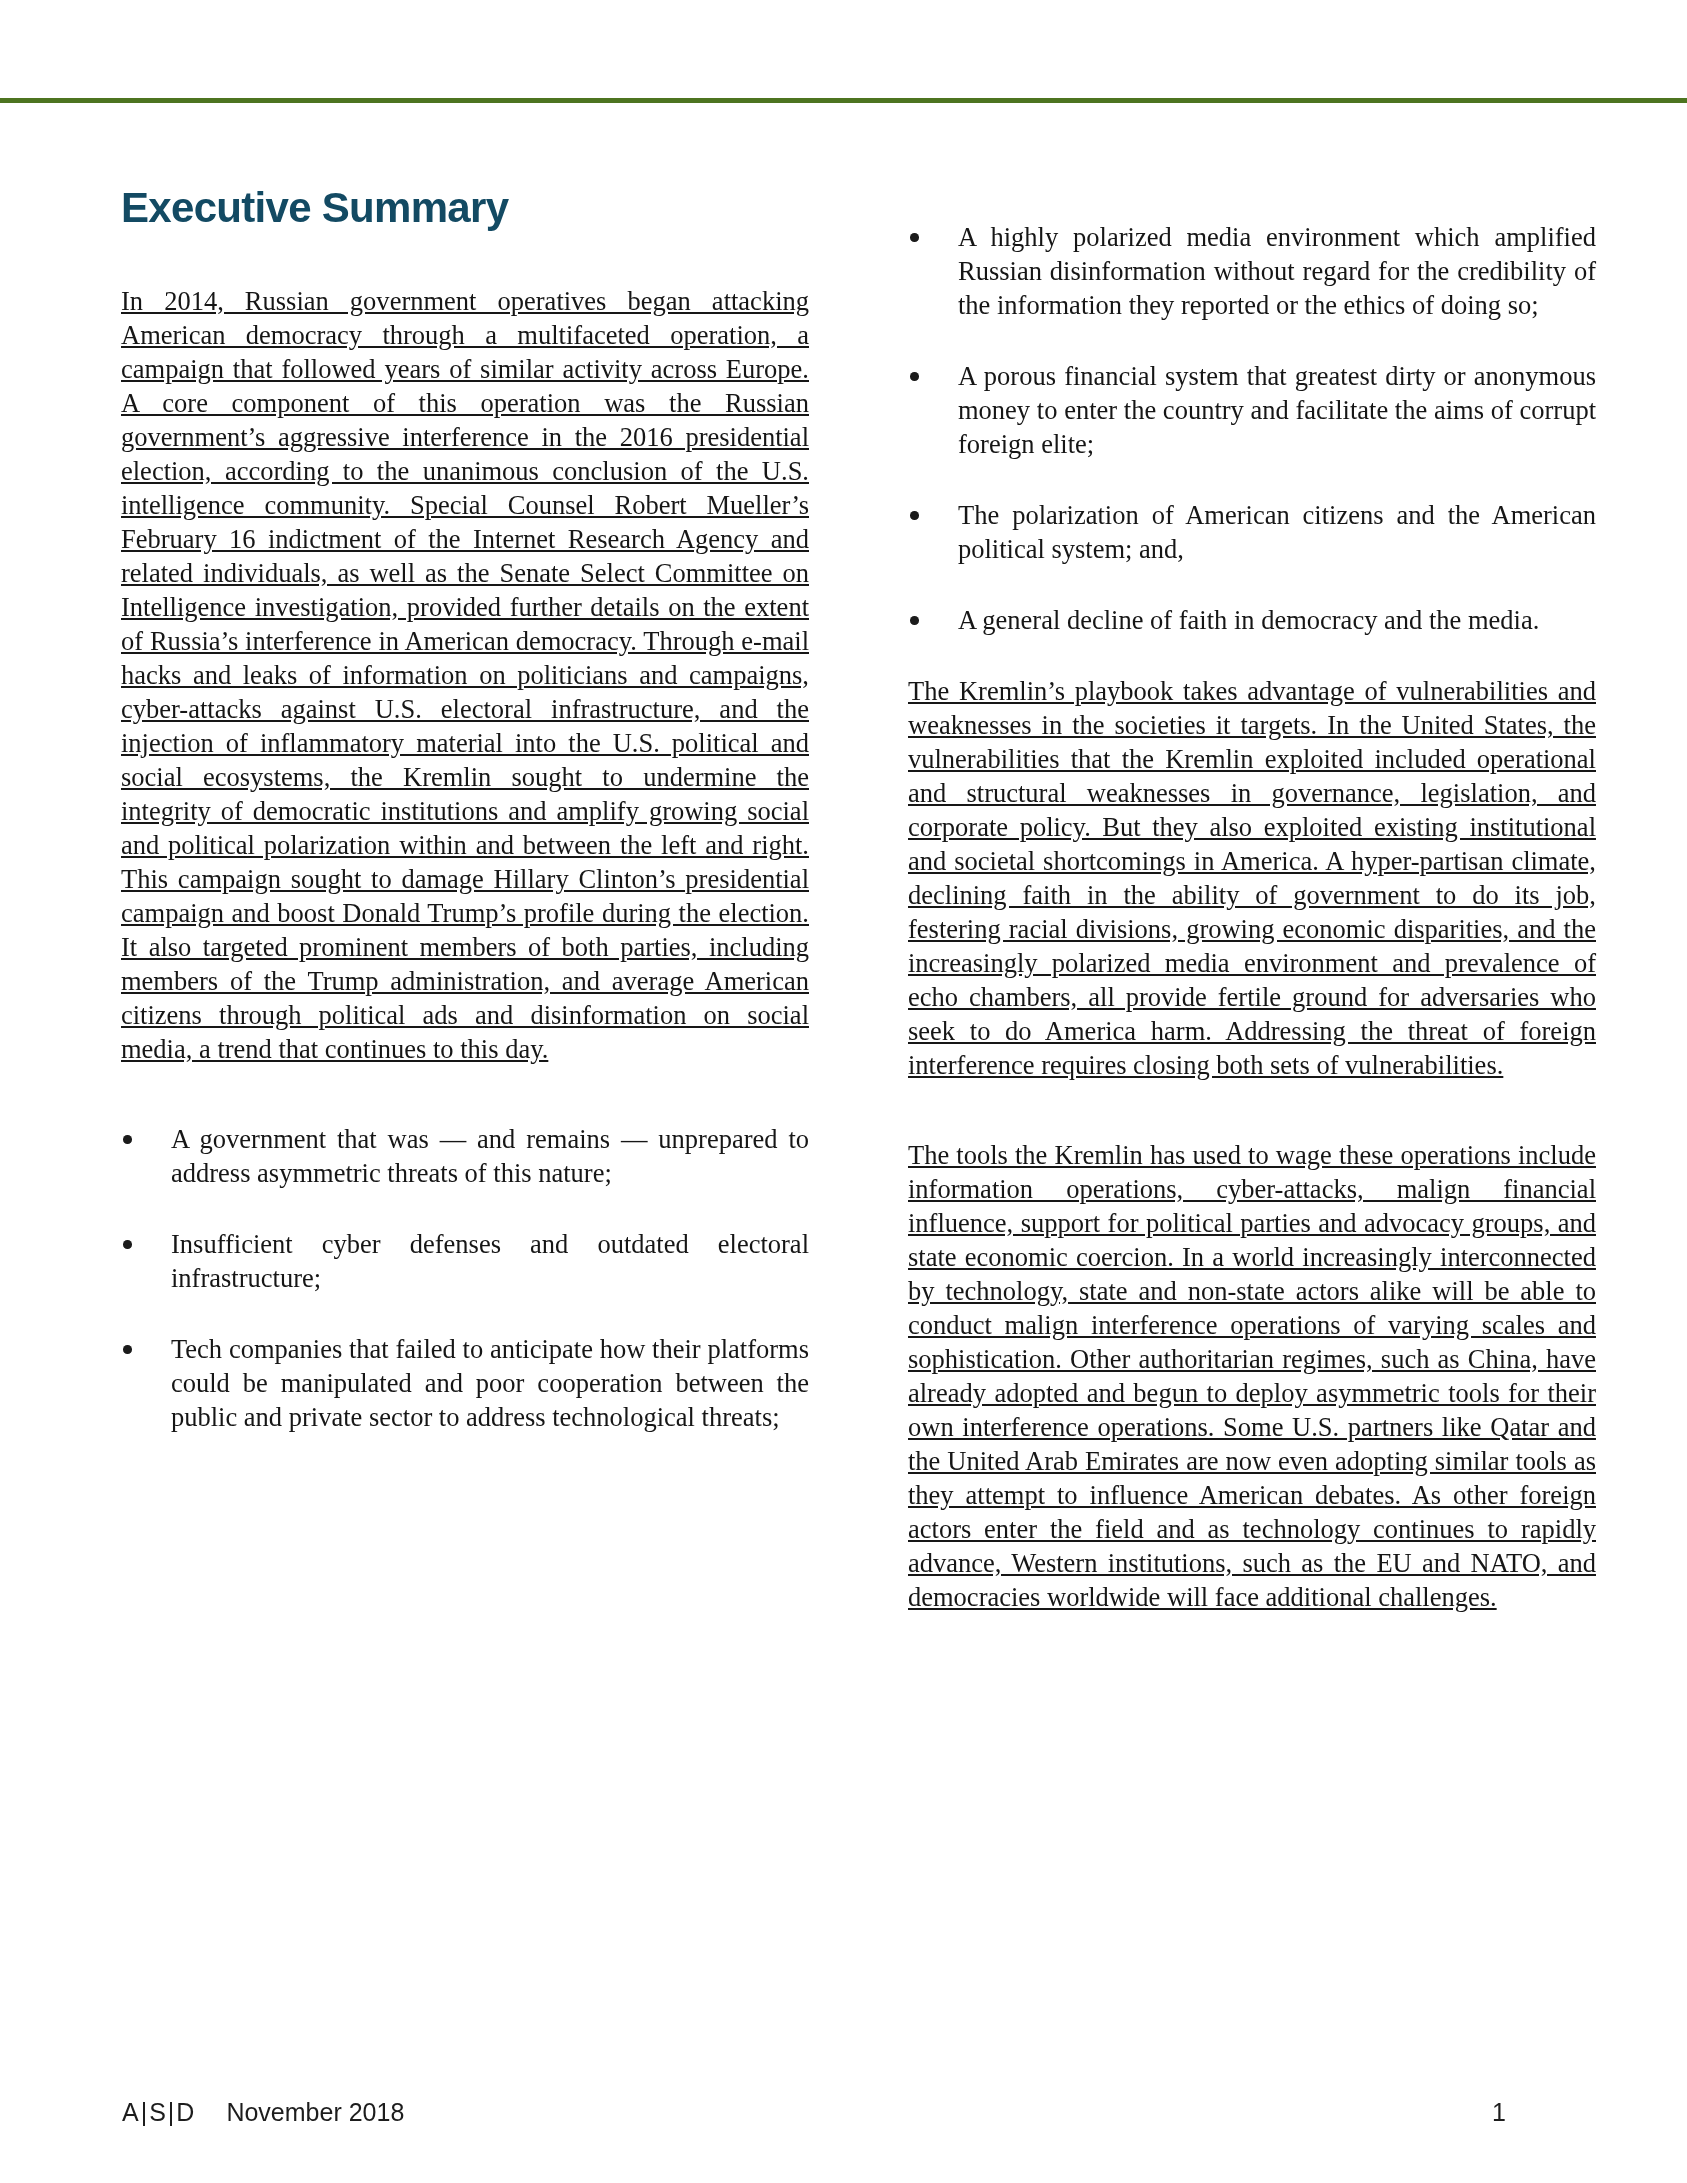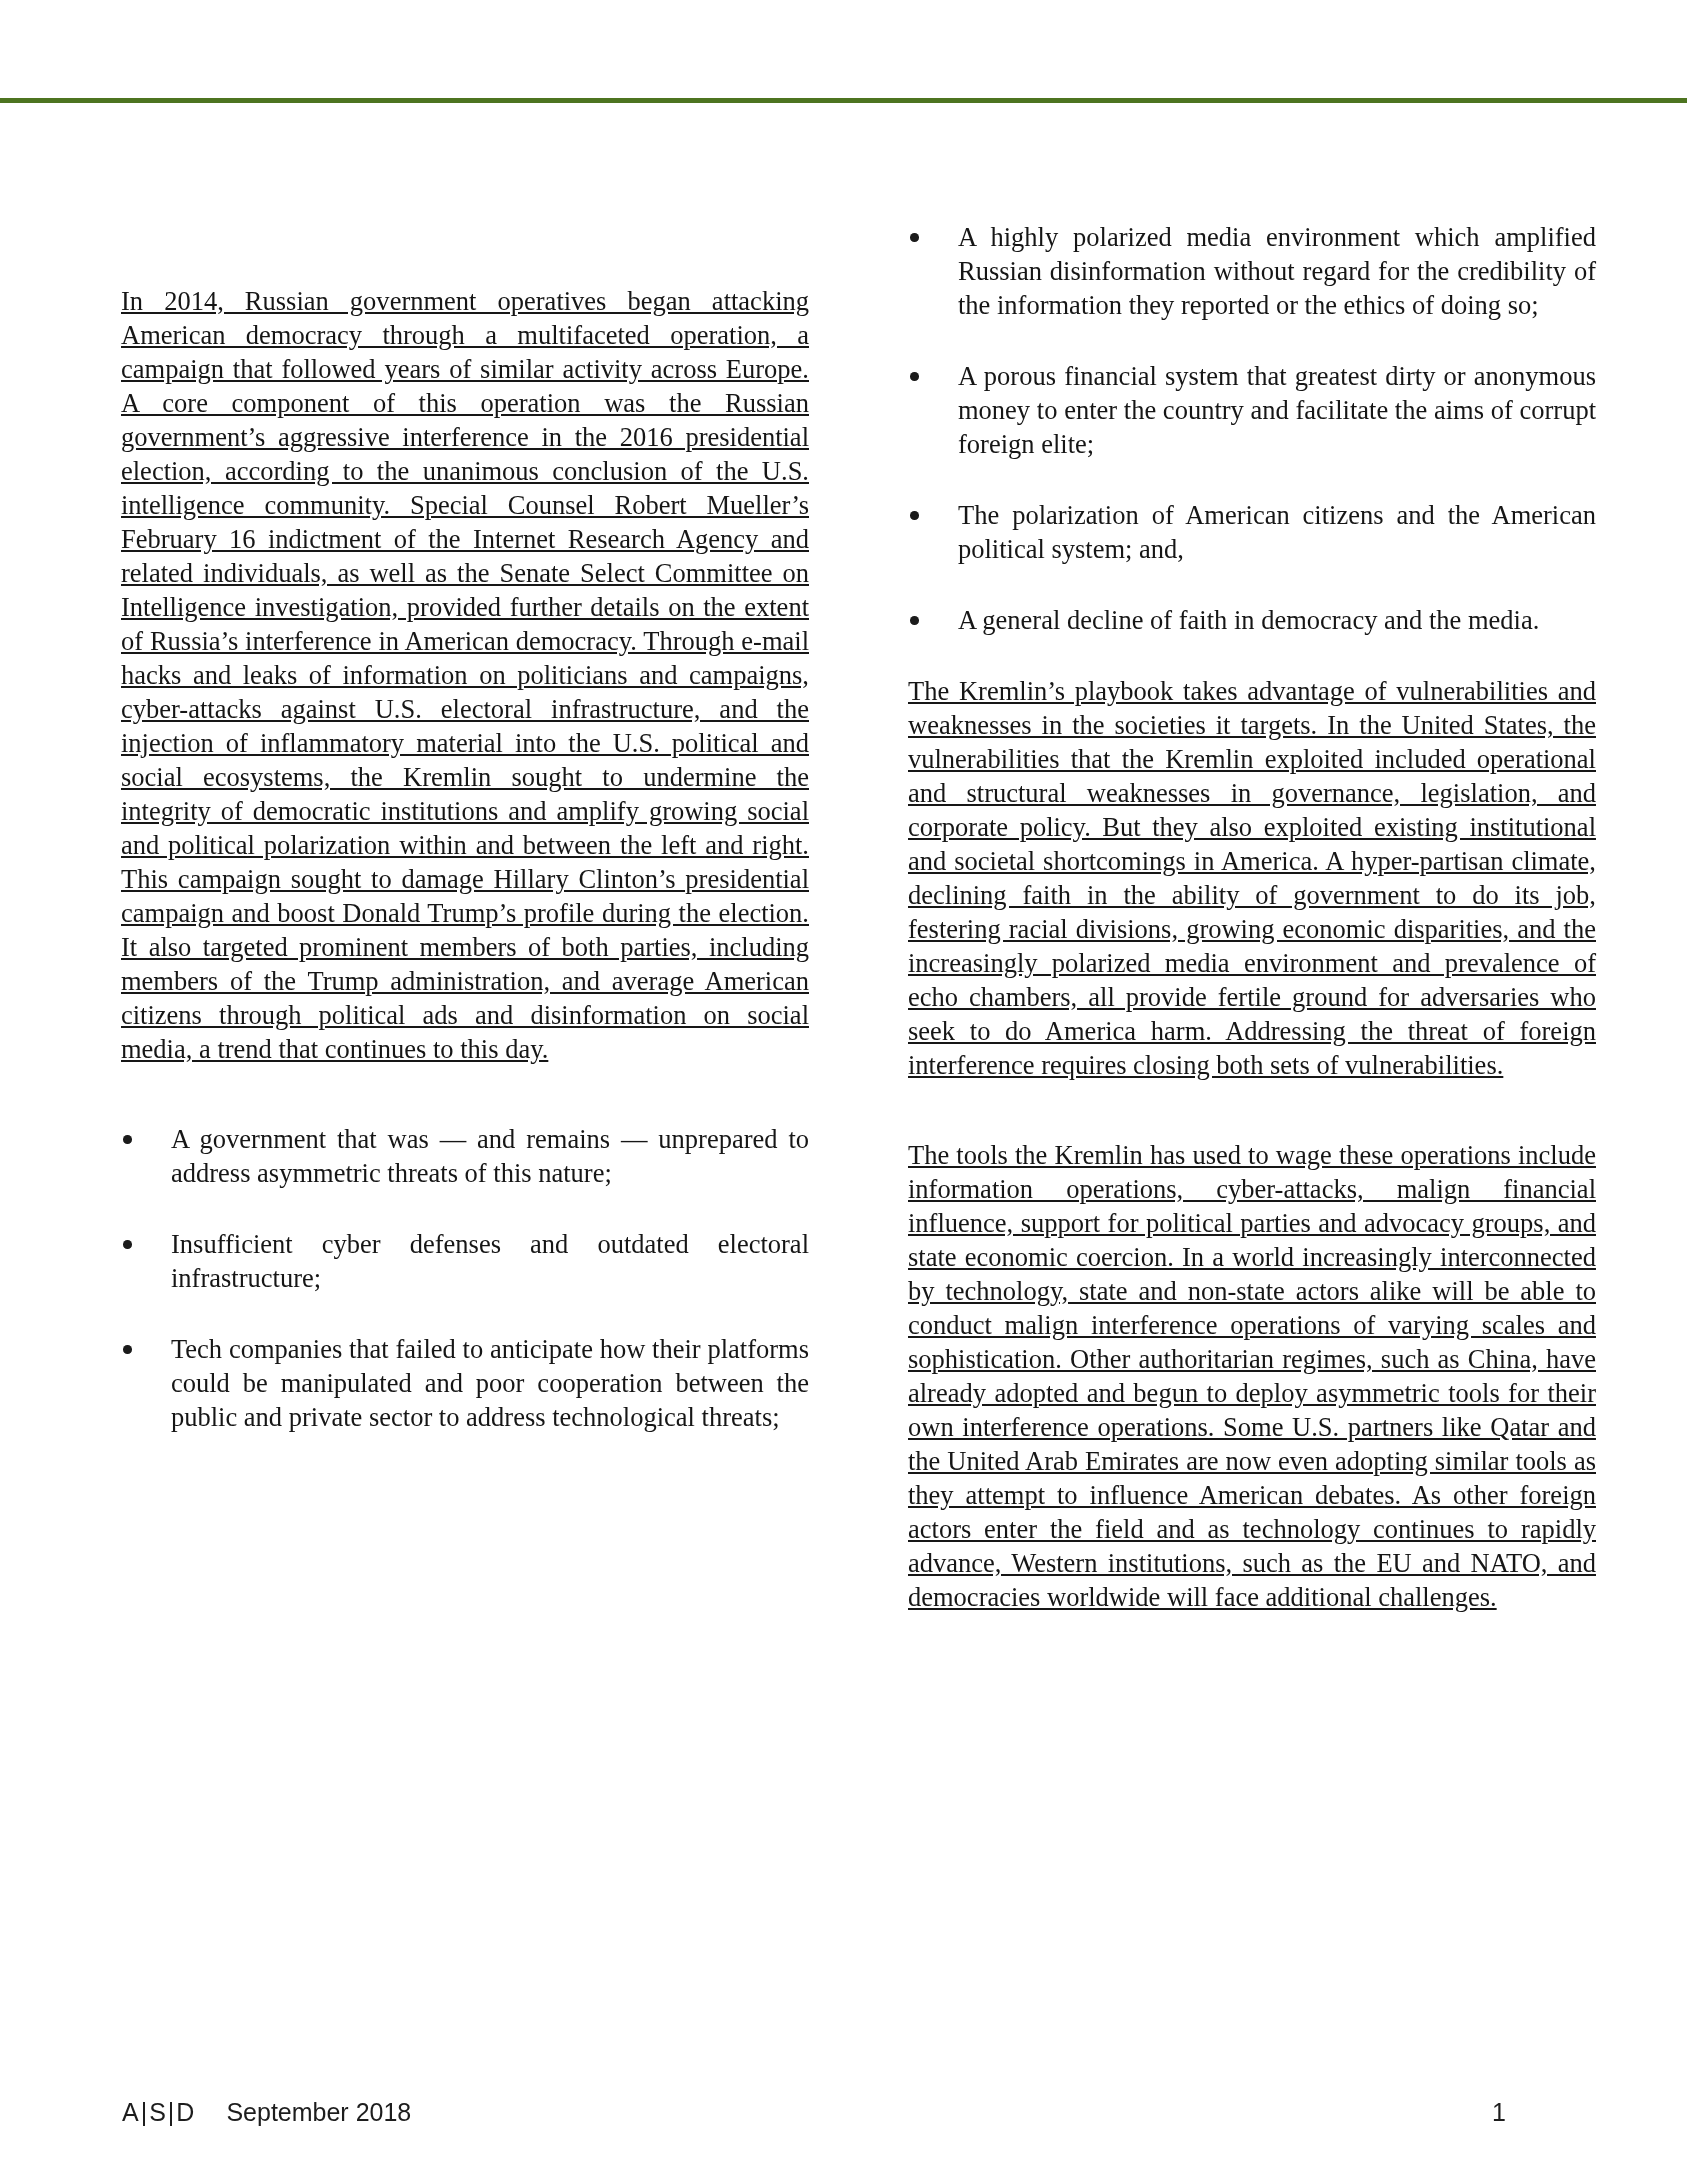--- a/index.html
+++ b/index.html
@@ -104,20 +104,21 @@
     color: #1d1d1d;
   }
 </style>
 </head>
 <body>
 
 <div class="page">
 
   <div class="top-rule"></div>
 
+  <h1 class="title">Executive Summary</h1>
 
   <div class="col col-left">
     <p class="body-text">In 2014, Russian government operatives began attacking American democracy through a multifaceted operation, a campaign that followed years of similar activity across Europe. A core component of this operation was the Russian government’s aggressive interference in the 2016 presidential election, according to the unanimous conclusion of the U.S. intelligence community. Special Counsel Robert Mueller’s February 16 indictment of the Internet Research Agency and related individuals, as well as the Senate Select Committee on Intelligence investigation, provided further details on the extent of Russia’s interference in American democracy. Through e-mail hacks and leaks of information on politicians and campaigns, cyber-attacks against U.S. electoral infrastructure, and the injection of inflammatory material into the U.S. political and social ecosystems, the Kremlin sought to undermine the integrity of democratic institutions and amplify growing social and political polarization within and between the left and right. This campaign sought to damage Hillary Clinton’s presidential campaign and boost Donald Trump’s profile during the election. It also targeted prominent members of both parties, including members of the Trump administration, and average American citizens through political ads and disinformation on social media, a trend that continues to this day.</p>
 
     <div class="bullet-item">
       <span class="bullet-marker">•</span>
       <p class="bullet-text">A government that was — and remains — unprepared to address asymmetric threats of this nature;</p>
     </div>
     <div class="bullet-item">
       <span class="bullet-marker">•</span>
@@ -145,19 +146,19 @@
     <div class="bullet-item">
       <span class="bullet-marker">•</span>
       <p class="bullet-text">A general decline of faith in democracy and the media.</p>
     </div>
 
     <p class="body-text">The Kremlin’s playbook takes advantage of vulnerabilities and weaknesses in the societies it targets. In the United States, the vulnerabilities that the Kremlin exploited included operational and structural weaknesses in governance, legislation, and corporate policy. But they also exploited existing institutional and societal shortcomings in America. A hyper-partisan climate, declining faith in the ability of government to do its job, festering racial divisions, growing economic disparities, and the increasingly polarized media environment and prevalence of echo chambers, all provide fertile ground for adversaries who seek to do America harm. Addressing the threat of foreign interference requires closing both sets of vulnerabilities.</p>
     <p class="body-text">The tools the Kremlin has used to wage these operations include information operations, cyber-attacks, malign financial influence, support for political parties and advocacy groups, and state economic coercion. In a world increasingly interconnected by technology, state and non-state actors alike will be able to conduct malign interference operations of varying scales and sophistication. Other authoritarian regimes, such as China, have already adopted and begun to deploy asymmetric tools for their own interference operations. Some U.S. partners like Qatar and the United Arab Emirates are now even adopting similar tools as they attempt to influence American debates. As other foreign actors enter the field and as technology continues to rapidly advance, Western institutions, such as the EU and NATO, and democracies worldwide will face additional challenges.</p>
   </div>
 
   <div class="footer">
-    <span class="brand">A|S|D</span><span class="date">September 2018</span>
+    <span class="brand">A|S|D</span><span class="date">November 2018</span>
   </div>
 
   <div class="page-number">1</div>
 
 </div>
 
 
 </body></html>

